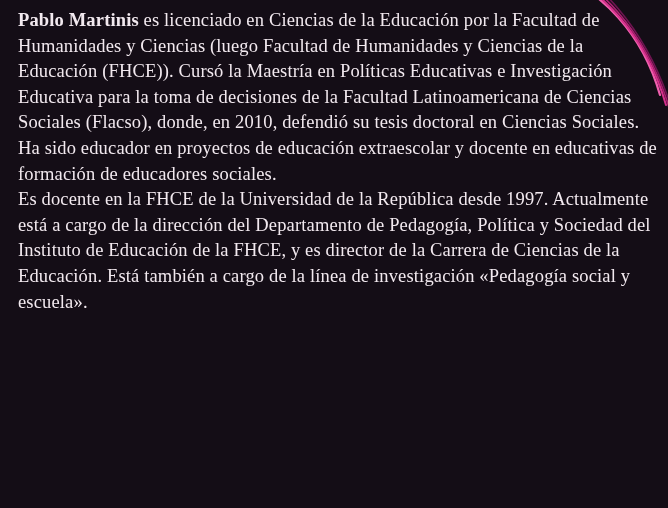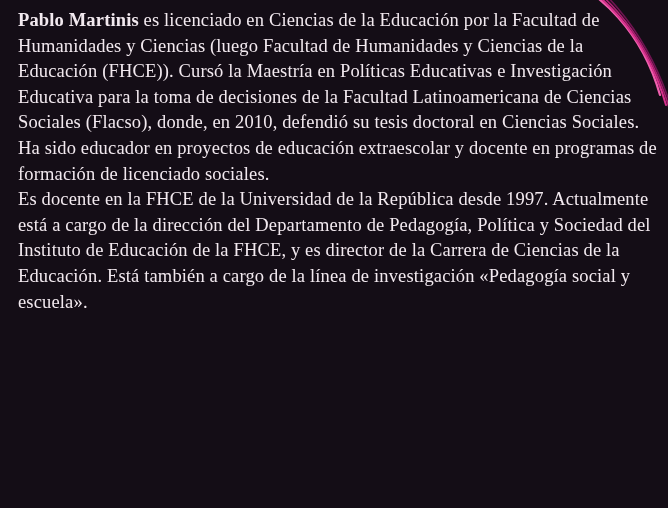--- a/index.html
+++ b/index.html
@@ -57,17 +57,17 @@
     <g fill="none" stroke-linecap="round">
       <path d="M 120 -30 C 175 -10 215 35 232 95" stroke="#f05fae" stroke-width="2.2"></path>
       <path d="M 110 -40 C 172 -16 218 35 238 105" stroke="#d6318c" stroke-width="2"></path>
       <path d="M 100 -50 C 170 -24 222 34 244 118" stroke="#a81f6e" stroke-width="1.8"></path>
       <path d="M 90 -62 C 168 -32 226 32 250 132" stroke="#6e1450" stroke-width="1.6"></path>
     </g>
   </svg>
 
   <div id="text-block">
     <p class="para"><span class="lead-name">Pablo Martinis</span><span> es licenciado en Ciencias de la Educación por la Facultad de Humanidades y Ciencias (luego Facultad de Humanidades y Ciencias de la Educación (FHCE)). Cursó la Maestría en Políticas Educativas e Investigación Educativa para la toma de decisiones de la Facultad Latinoamericana de Ciencias Sociales (Flacso), donde, en 2010, defendió su tesis doctoral en Ciencias Sociales.</span></p>
-    <p class="para"><span>Ha sido educador en proyectos de educación extraescolar y docente en programas de formación de licenciado sociales.</span></p>
+    <p class="para"><span>Ha sido educador en proyectos de educación extraescolar y docente en educativas de formación de educadores sociales.</span></p>
     <p class="para"><span>Es docente en la FHCE de la Universidad de la República desde 1997. Actualmente está a cargo de la dirección del Departamento de Pedagogía, Política y Sociedad del Instituto de Educación de la FHCE, y es director de la Carrera de Ciencias de la Educación. Está también a cargo de la línea de investigación «Pedagogía social y escuela».</span></p>
   </div>
 
 </div>
 
 </body></html>

